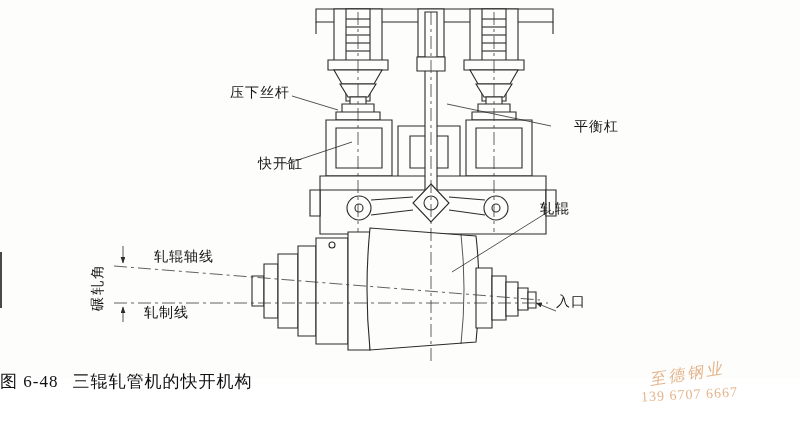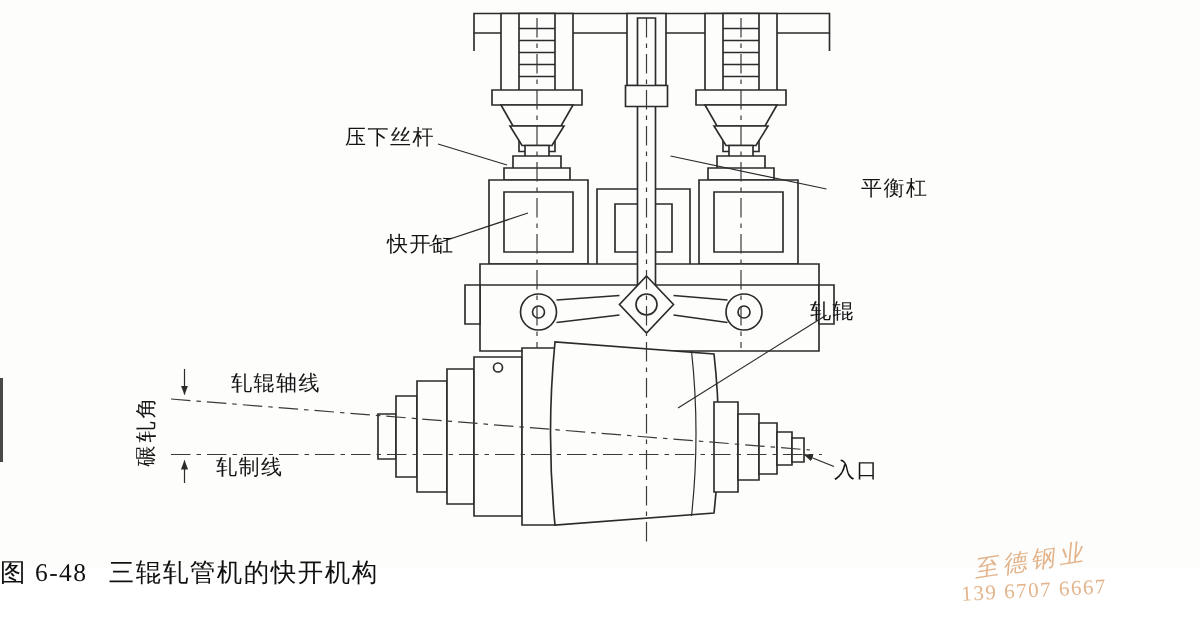--- a/index.html
+++ b/index.html
@@ -142,21 +142,21 @@
     </g>
   </svg>
 
   <div class="lbl" style="left:230px;top:85px">压下丝杆</div>
   <div class="lbl" style="left:574px;top:119px">平衡杠</div>
   <div class="lbl" style="left:258px;top:156px">快开缸</div>
   <div class="lbl" style="left:540px;top:201px">轧辊</div>
   <div class="lbl" style="left:154px;top:249px">轧辊轴线</div>
   <div class="lbl-v">碾轧角</div>
   <div class="lbl" style="left:144px;top:305px">轧制线</div>
-  <div class="lbl" style="left:556px;top:307px">入口</div>
+  <div class="lbl" style="left:556px;top:294px">入口</div>
 
   <div class="caption">
     <span>图 6-48</span><span class="sp"></span><span>三辊轧管机的快开机构</span>
   </div>
 
   <div class="wm wm1">至德钢业</div>
   <div class="wm wm2">139 6707 6667</div>
 
   <div class="edge-artifact"></div>
 

